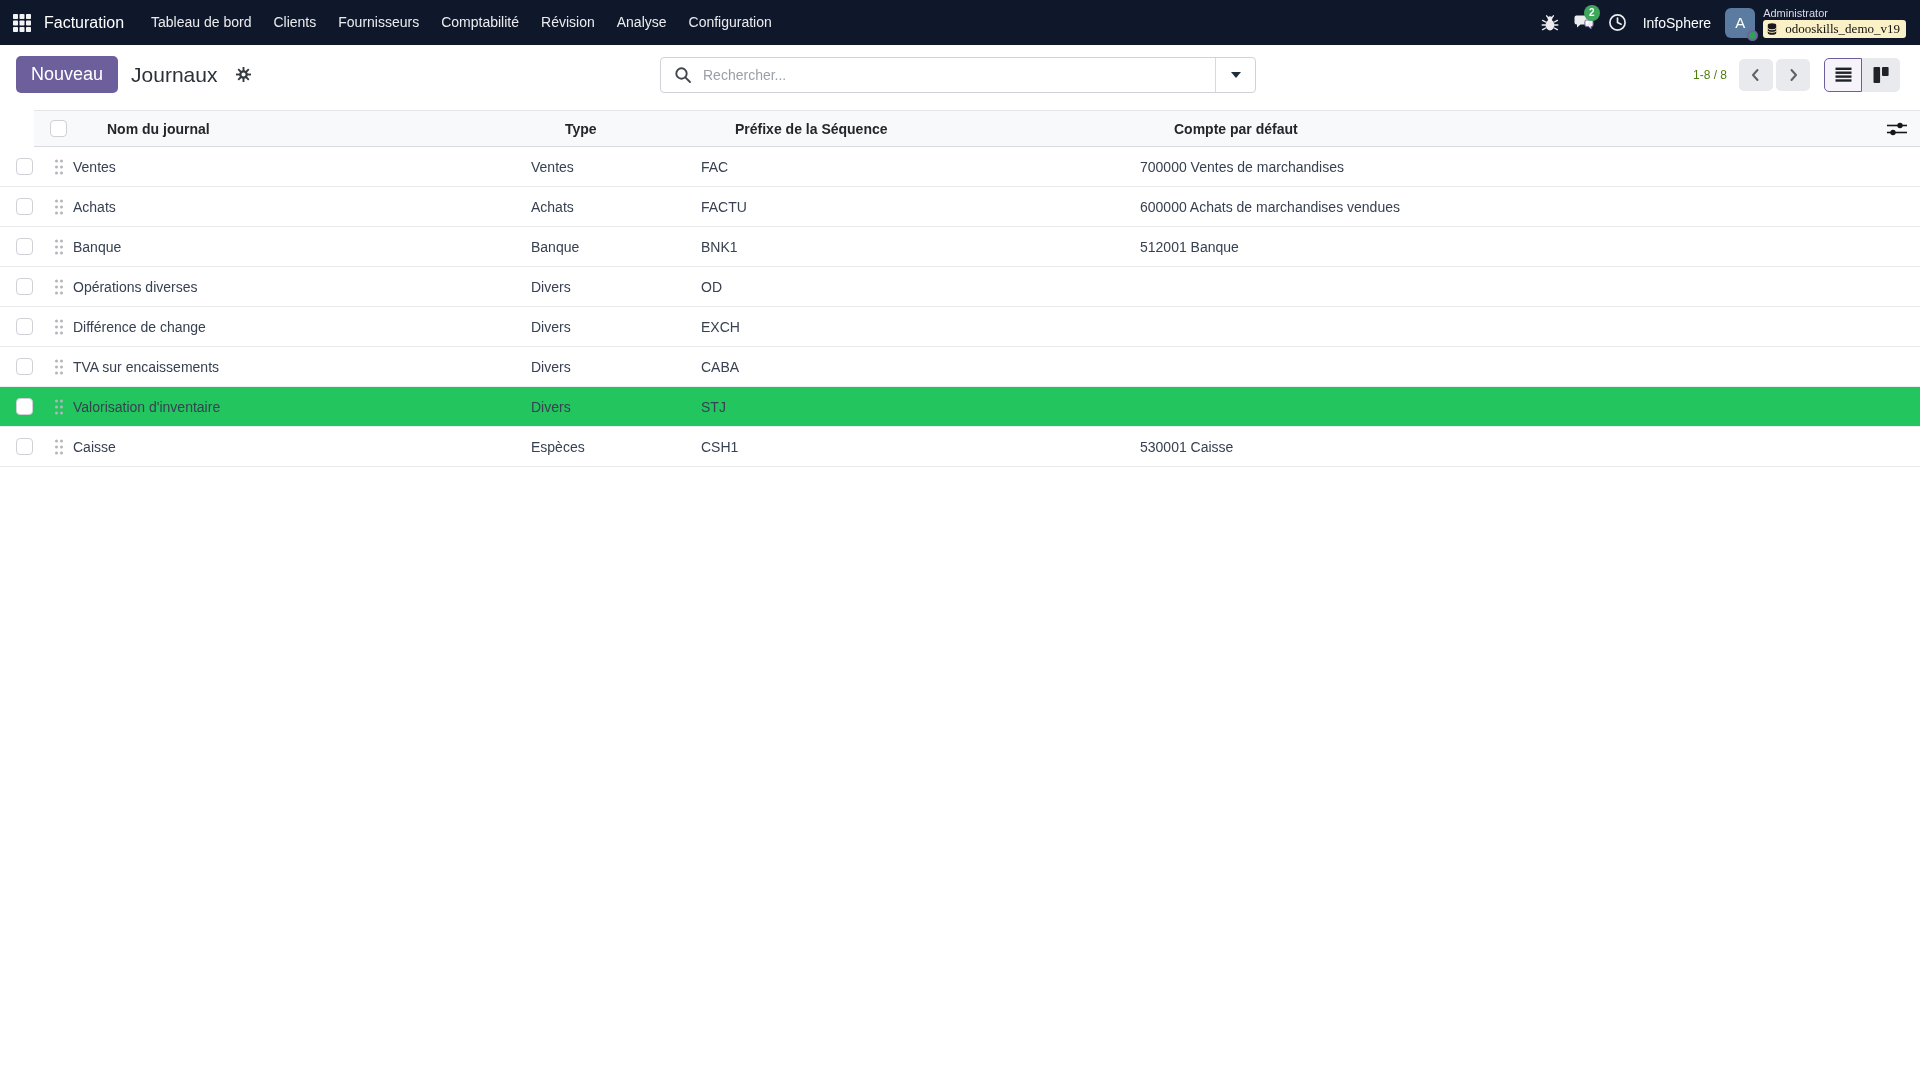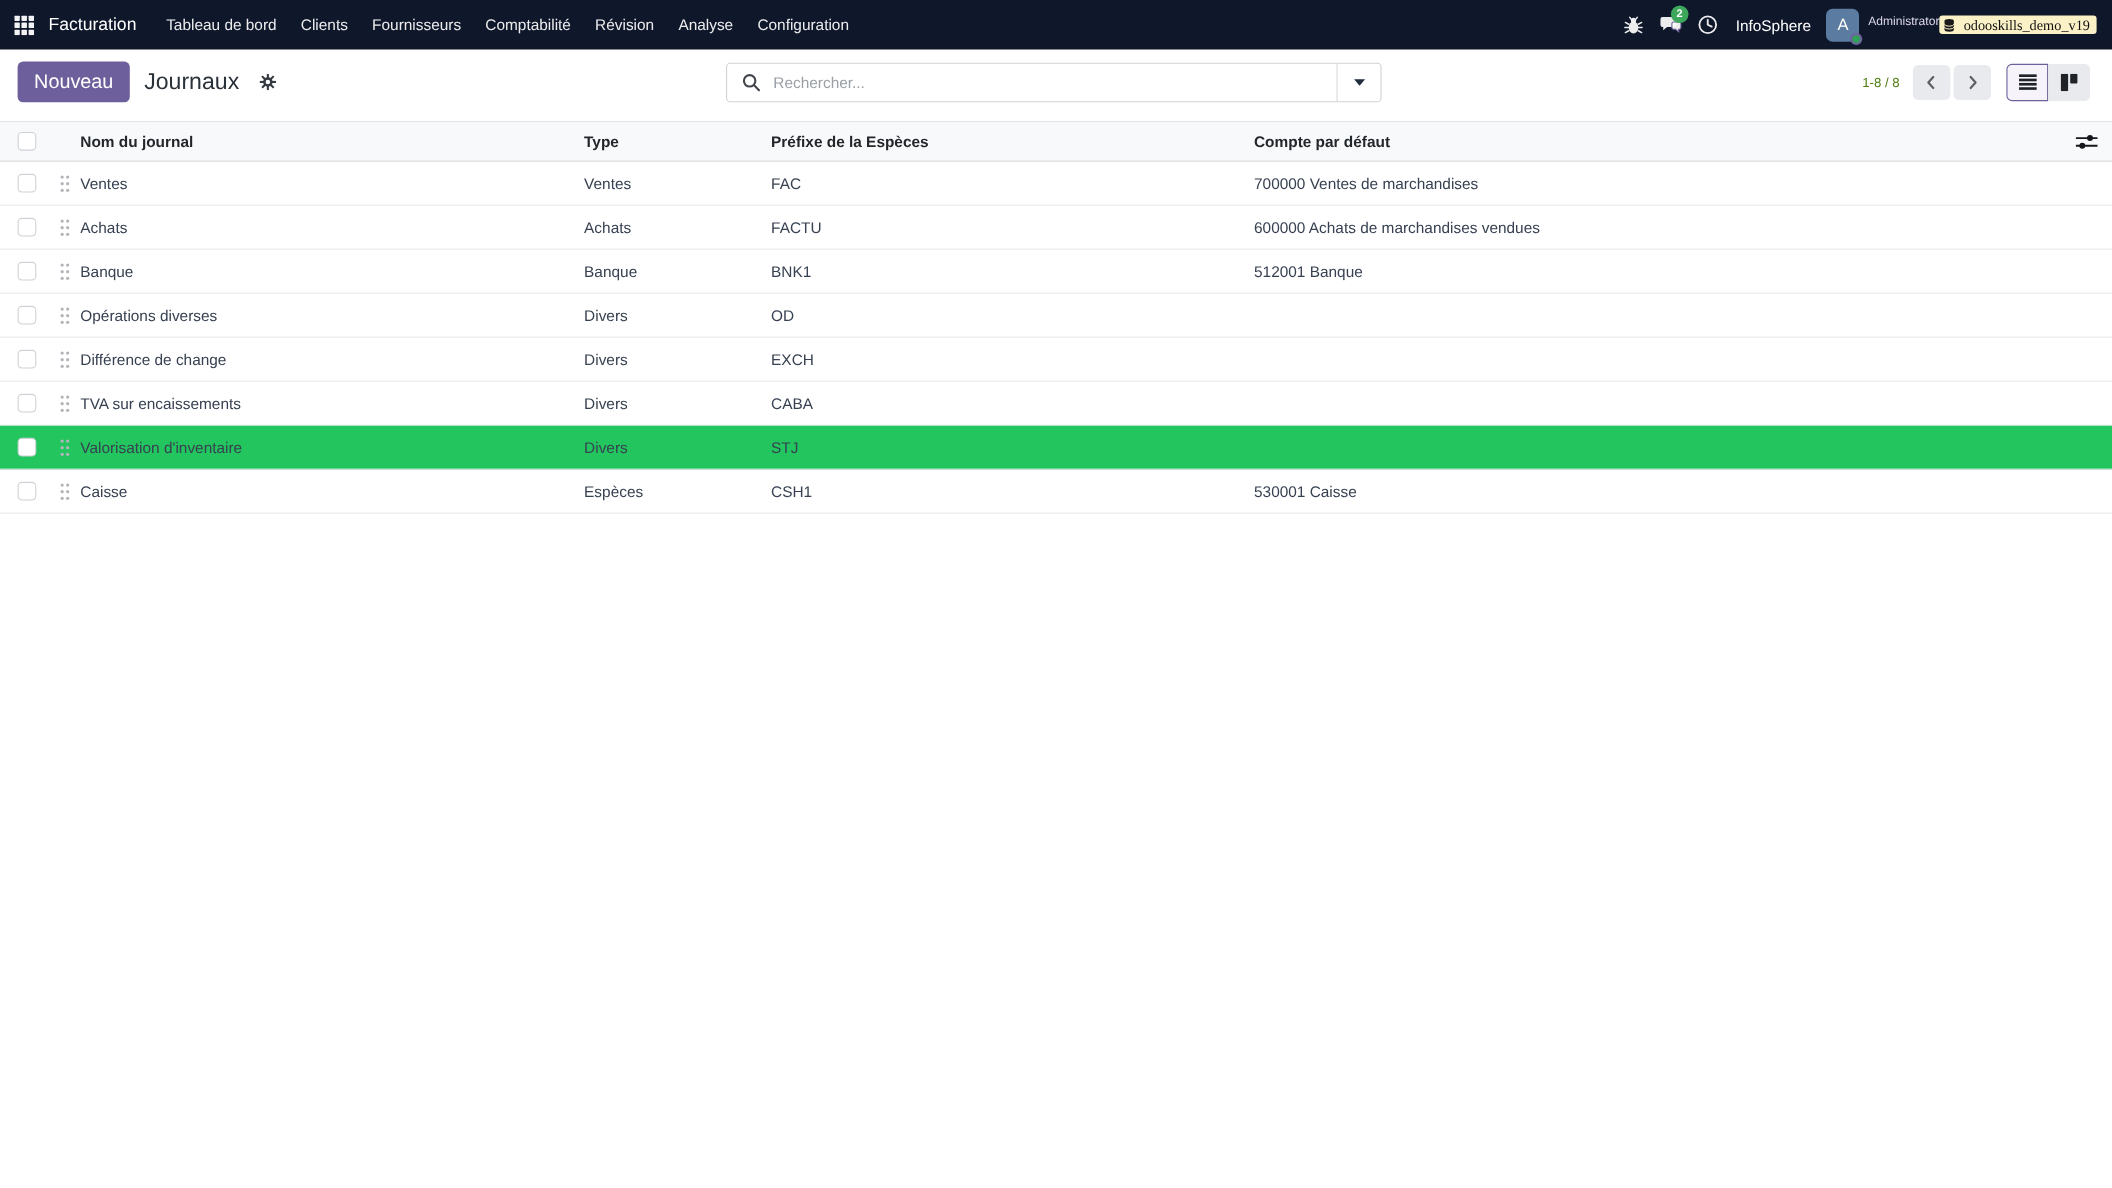--- a/index.html
+++ b/index.html
@@ -30,21 +30,21 @@
     background:#3da85c; color:#fff; border-radius:9px; font-size:10px; font-weight:700;
     line-height:16px; text-align:center;
   }
   .infosphere { color:#fff; font-size:14px; margin:0 14px 0 8px; cursor:pointer; }
   .user { display:flex; align-items:center; gap:8px; cursor:pointer; }
   .avatar {
     position:relative; width:30px; height:30px; border-radius:6px; background:#5b7ba1;
     color:#fff; font-size:15px; display:flex; align-items:center; justify-content:center;
   }
   .status-dot { position:absolute; right:-3px; bottom:-3px; width:11px; height:11px; border-radius:50%; background:#2fa158; border:2px solid #6e639d; }
-  .user-meta { display:flex; flex-direction:row; align-items:flex-start; line-height:1.2; }
+  .user-meta { display:flex; flex-direction:column; align-items:flex-start; line-height:1.2; }
   .user-name { font-size:11px; color:#ddd8ea; }
   .db-badge {
     display:flex; align-items:center; gap:8px;
     background:#fbf1c7; color:#111; border-radius:3px; padding:1px 6px 1px 4px;
     font-family:Liberation Serif, serif; font-size:13px;
   }
 
   
   .control-panel { display:flex; align-items:center; padding:11px 20px 9px 16px; }
   .cp-left { flex:1; display:flex; align-items:center; gap:13px; }
@@ -75,21 +75,21 @@
   .vs-btn.first { border-radius:5px 0 0 5px; }
   .vs-btn.last  { border-radius:0 5px 5px 0; }
   .vs-btn.active { background:#f6f4fa; border:1px solid #6d5f9c; }
 
   
   .list-table { margin-top:8px; }
   .trow { display:flex; align-items:center; height:40px; border-bottom:1px solid #ebecee; cursor:pointer; }
   .thead-row {
     display:flex; align-items:center; height:37px;
     background:#f8f9fa; border-top:1px solid #e4e5e8; border-bottom:1px solid #d9dadd;
-    font-weight:600; color:#23272b; cursor:default;
+    font-weight:600; color:#23272b; cursor:default;margin-left:34px;
   }
   .trow.highlighted { background:#22c55e; }
   .c-select { width:44px; padding-left:16px; display:flex; align-items:center; }
   .c-handle { width:29px; display:flex; align-items:center; justify-content:center; }
   .c-name { width:458px; white-space:nowrap; overflow:hidden; }
   .c-type { width:170px; white-space:nowrap; }
   .c-prefix { width:439px; white-space:nowrap; }
   .c-account { flex:1; white-space:nowrap; overflow:hidden; }
   .c-settings { width:46px; display:flex; align-items:center; justify-content:center; }
   .cb { width:17px; height:17px; border:1px solid #cfd1d6; border-radius:4px; background:#fff; display:inline-block; cursor:pointer; }
@@ -249,21 +249,21 @@
 
 <div class="list-table">
 
   <div class="thead-row">
     <div class="c-select">
         <span class="cb"></span>
       </div>
     <div class="c-handle"></div>
     <div class="c-name">Nom du journal</div>
     <div class="c-type">Type</div>
-    <div class="c-prefix">Préfixe de la Espèces</div>
+    <div class="c-prefix">Préfixe de la Séquence</div>
     <div class="c-account">Compte par défaut</div>
     <div class="c-settings">
       <button class="opt-cols-btn">
         <svg width="20" height="14" viewBox="0 0 20 14">
           <line x1="0" y1="3.5" x2="20" y2="3.5" stroke="#14181c" stroke-width="1.6"></line>
           <circle cx="13" cy="3.5" r="2.7" fill="#14181c"></circle>
           <line x1="0" y1="10.5" x2="20" y2="10.5" stroke="#14181c" stroke-width="1.6"></line>
           <circle cx="6" cy="10.5" r="2.7" fill="#14181c"></circle>
         </svg>
       </button>

